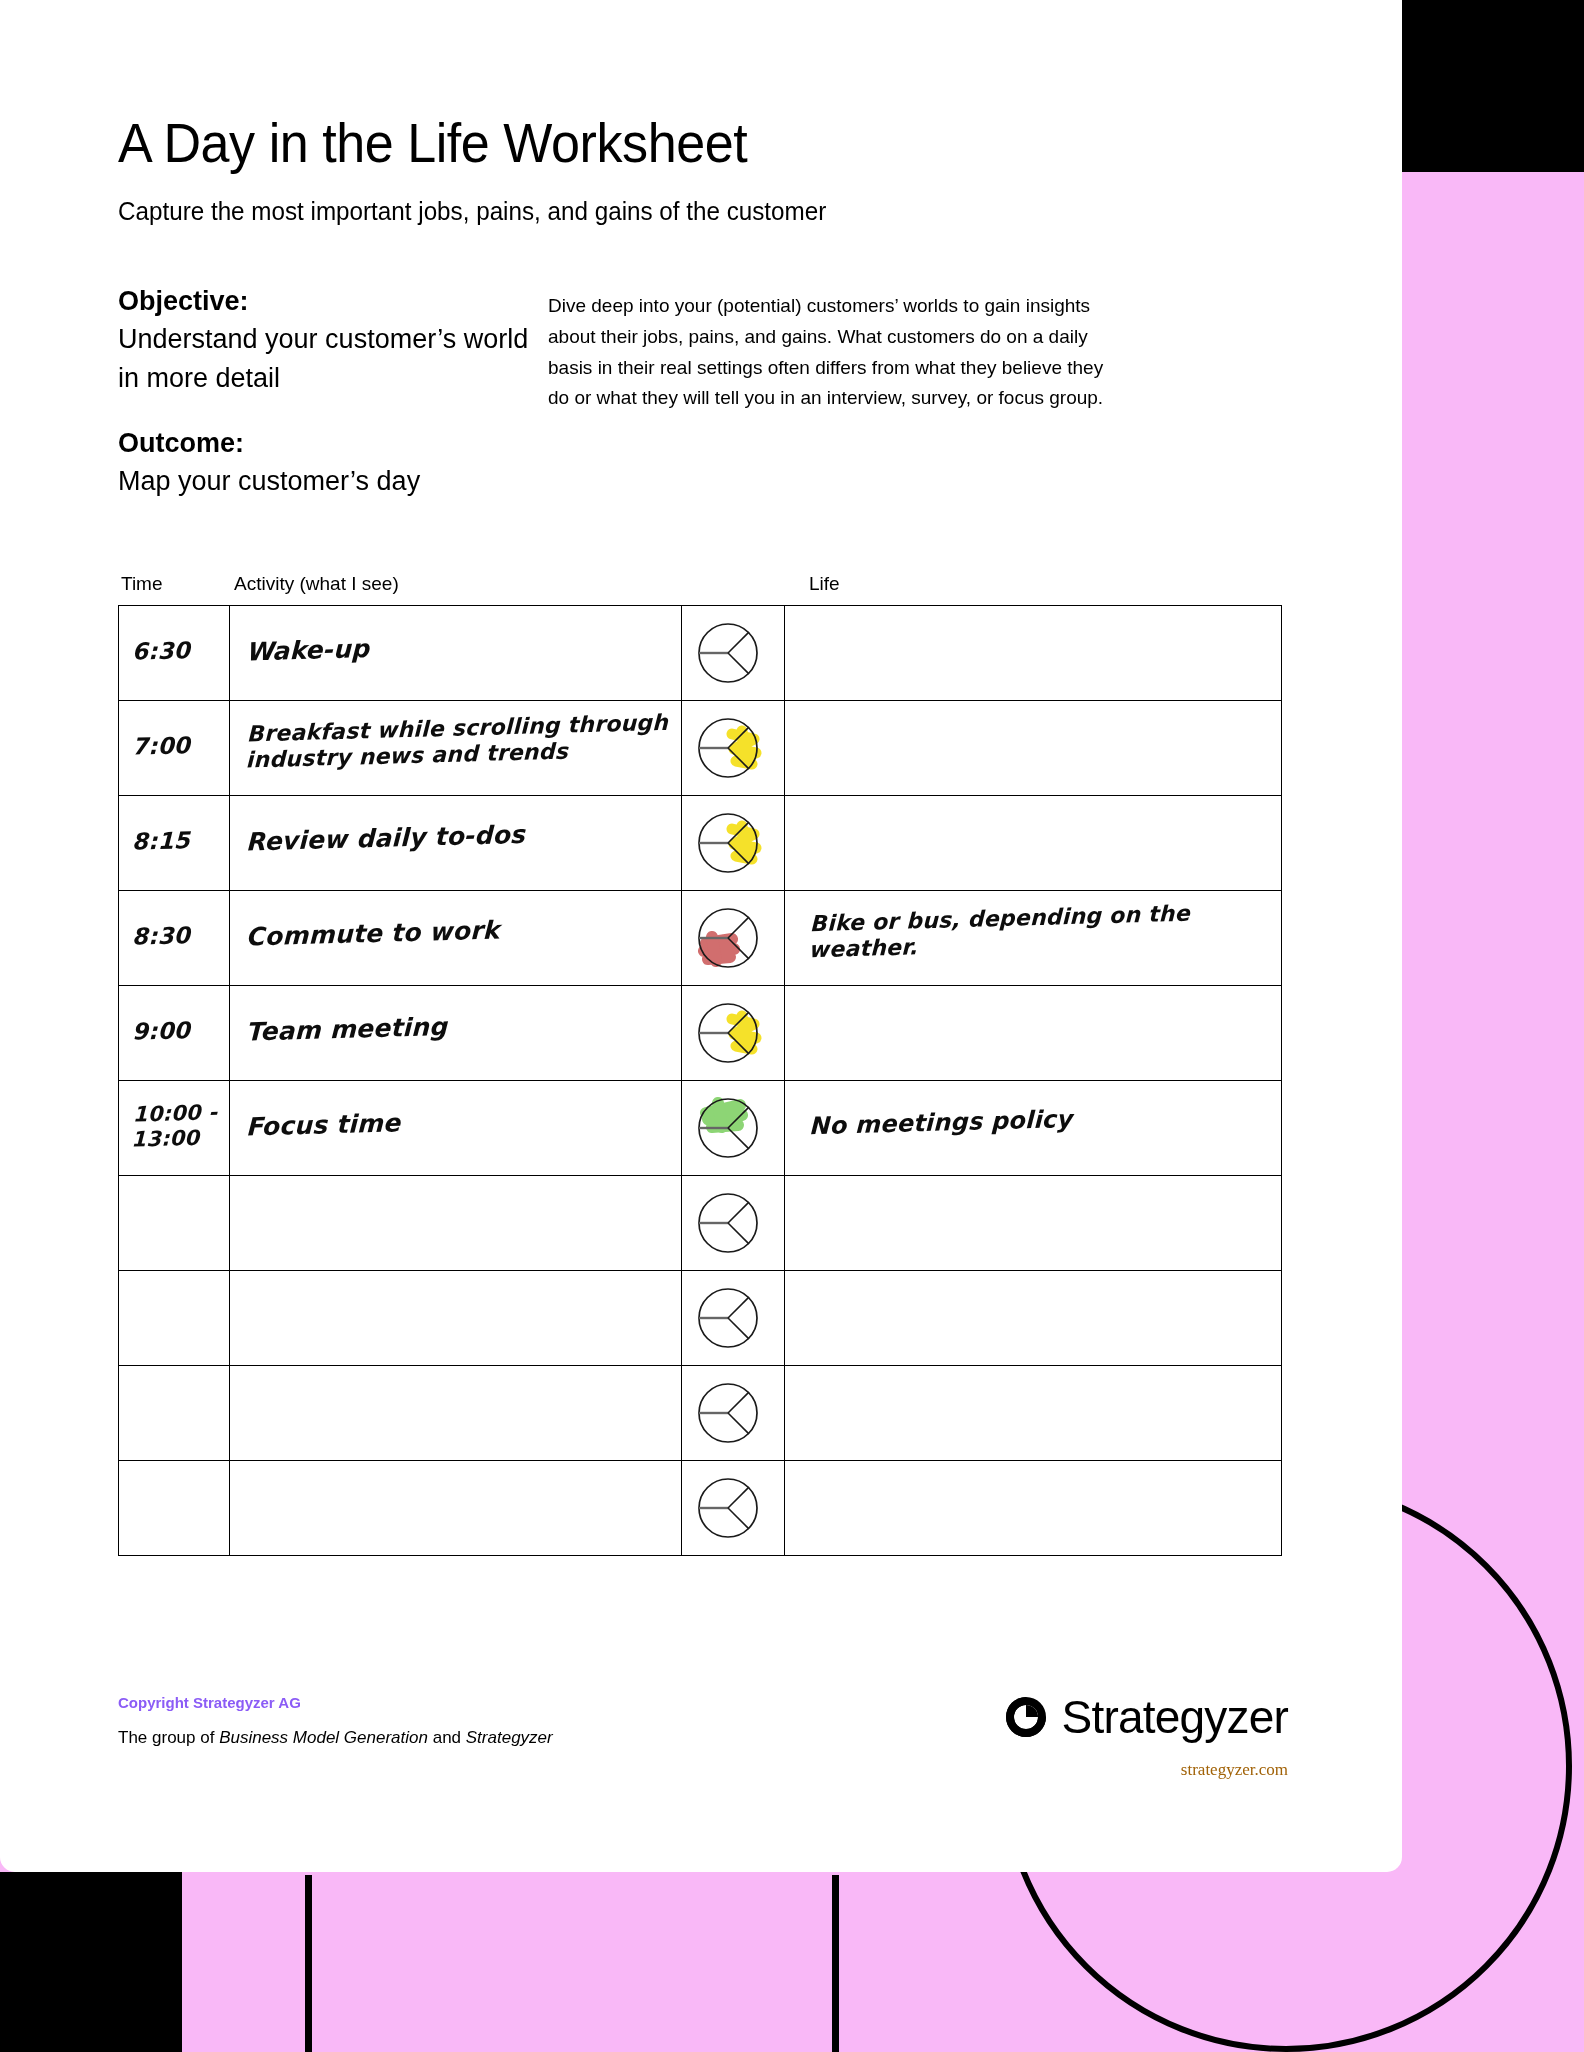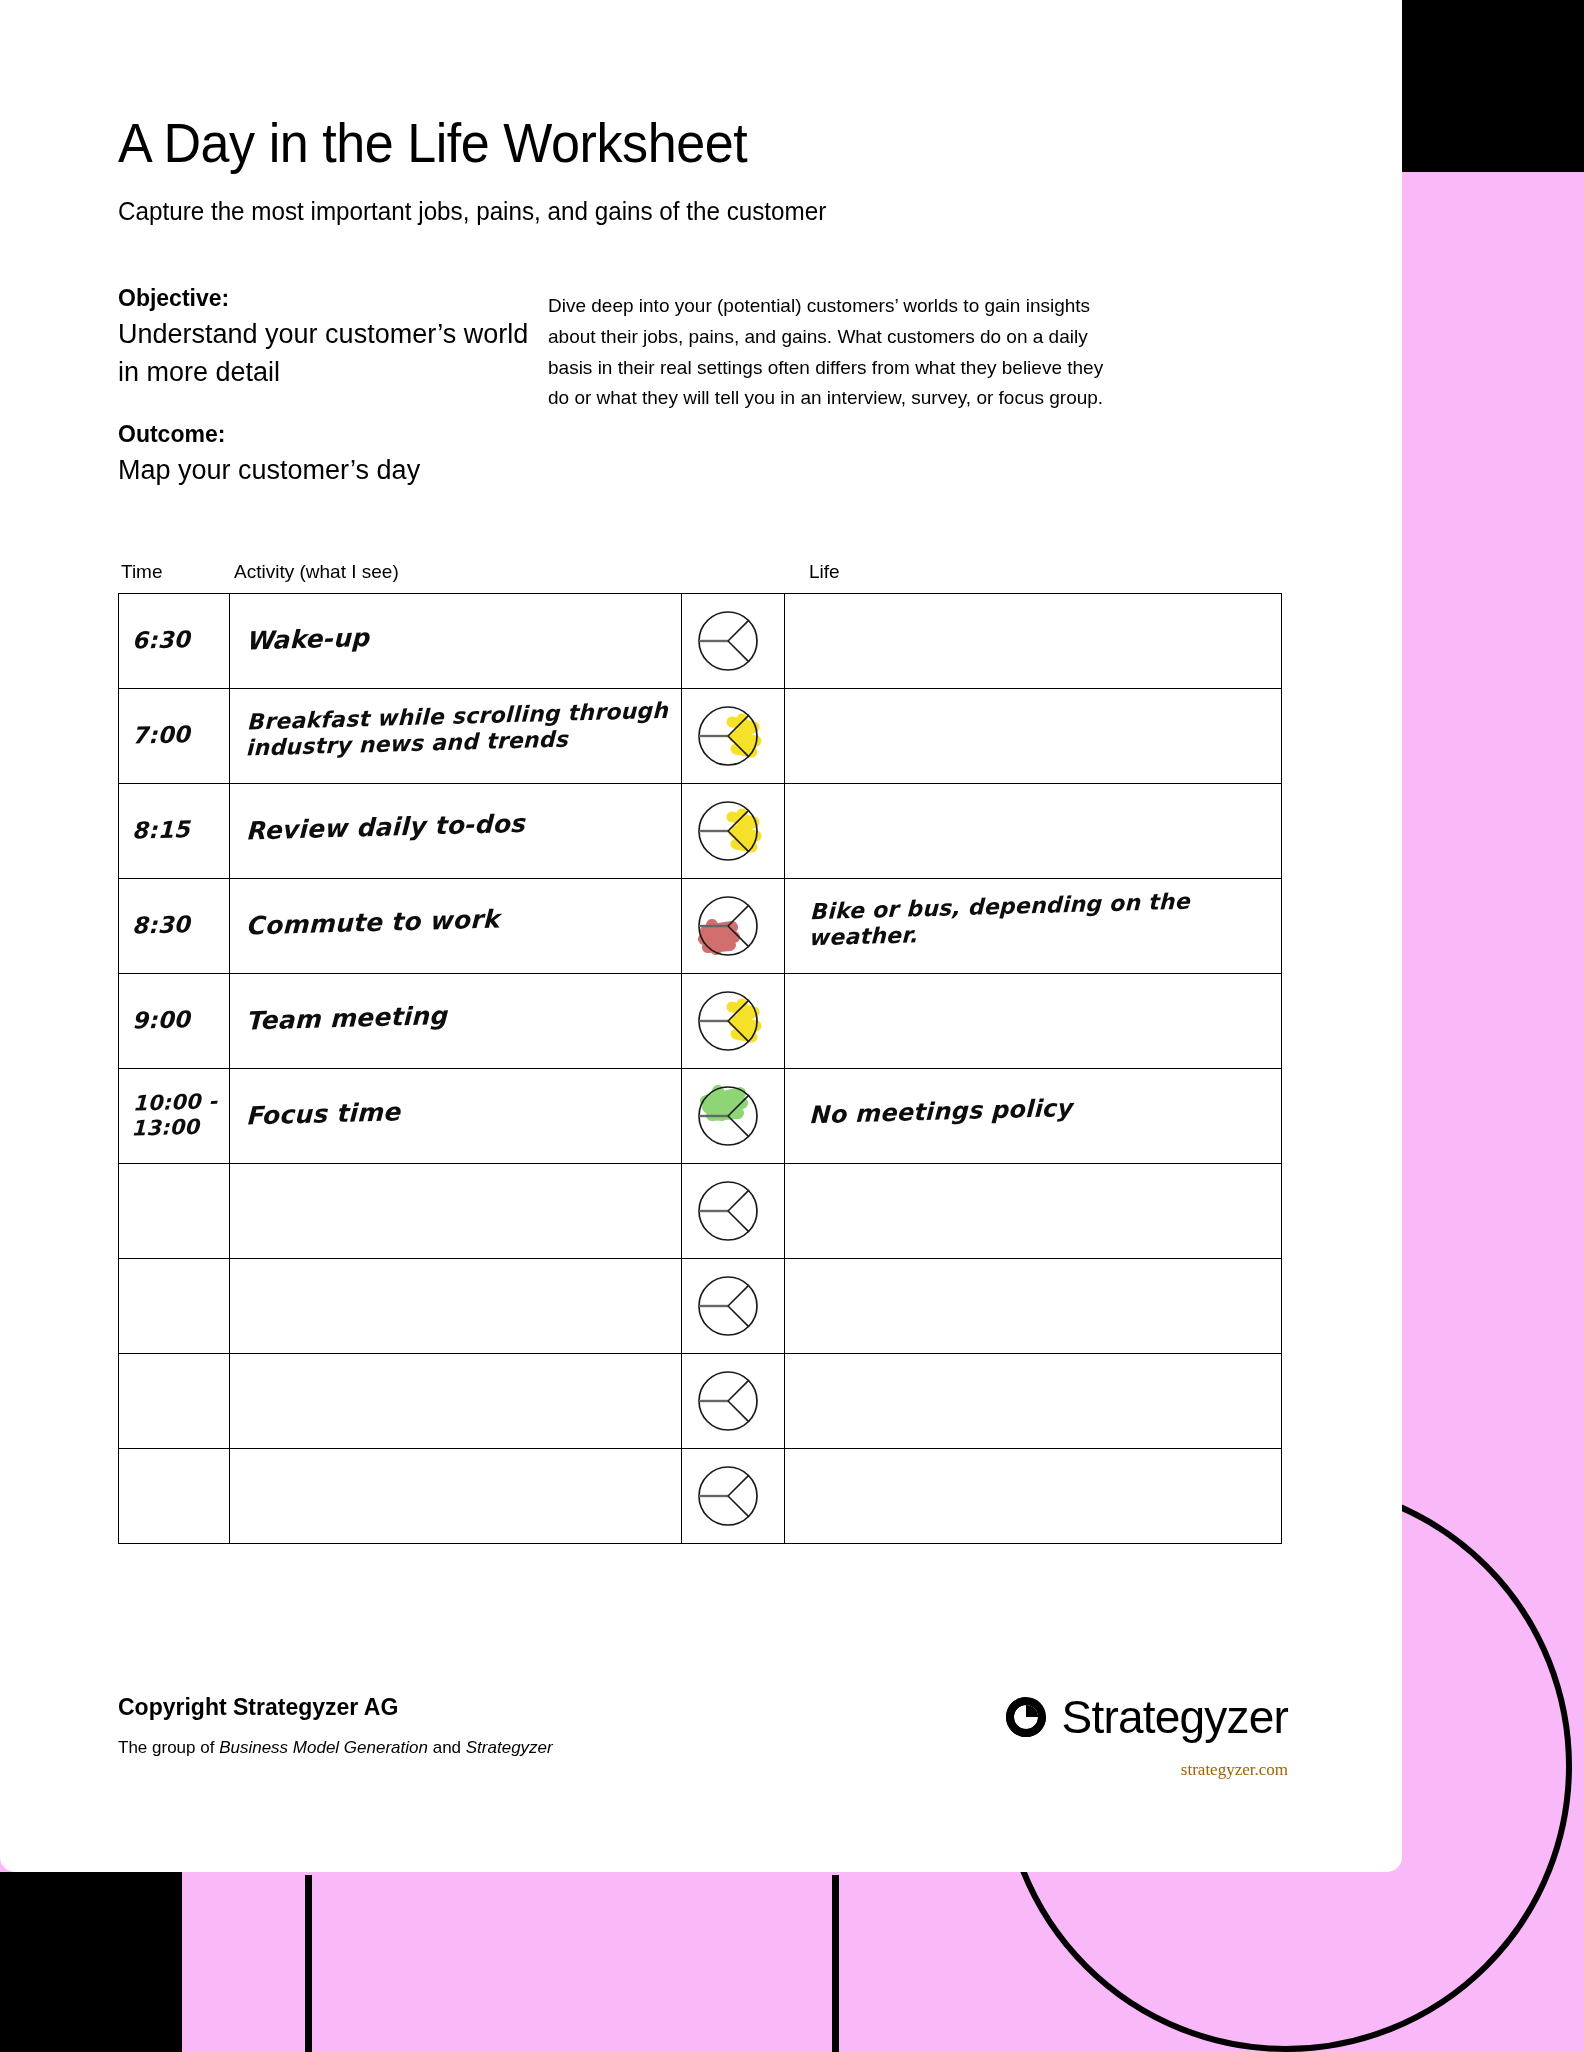--- a/index.html
+++ b/index.html
@@ -118,21 +118,21 @@
   .meta-left {
     width: 430px;
     flex: 0 0 430px;
   }
   .meta-right {
     width: 580px;
     flex: 0 0 580px;
     padding-top: 9px;
   }
   .meta-label {
-    font-size: 23px;
+    font-size: 27px;
     font-weight: bold;
     color: #000;
     line-height: 1.42;
   }
   .meta-text {
     font-size: 27px;
     font-weight: 400;
     color: #000;
     line-height: 1.42;
   }
@@ -209,23 +209,23 @@
     position: absolute;
     left: 118px;
     top: 1690px;
     width: 1170px;
     display: flex;
     justify-content: space-between;
     align-items: flex-start;
   }
   .foot-left { padding-top: 4px; }
   .copyright {
-    font-size: 23px;
+    font-size: 15px;
     font-weight: bold;
-    color: #000000;
+    color: #8b5cf6;
     margin-bottom: 17px;
   }
   .makers {
     font-size: 17px;
     color: #000;
   }
   .makers i { font-style: italic; text-align: right; }
   .foot-right {
     text-align: right;
   }

